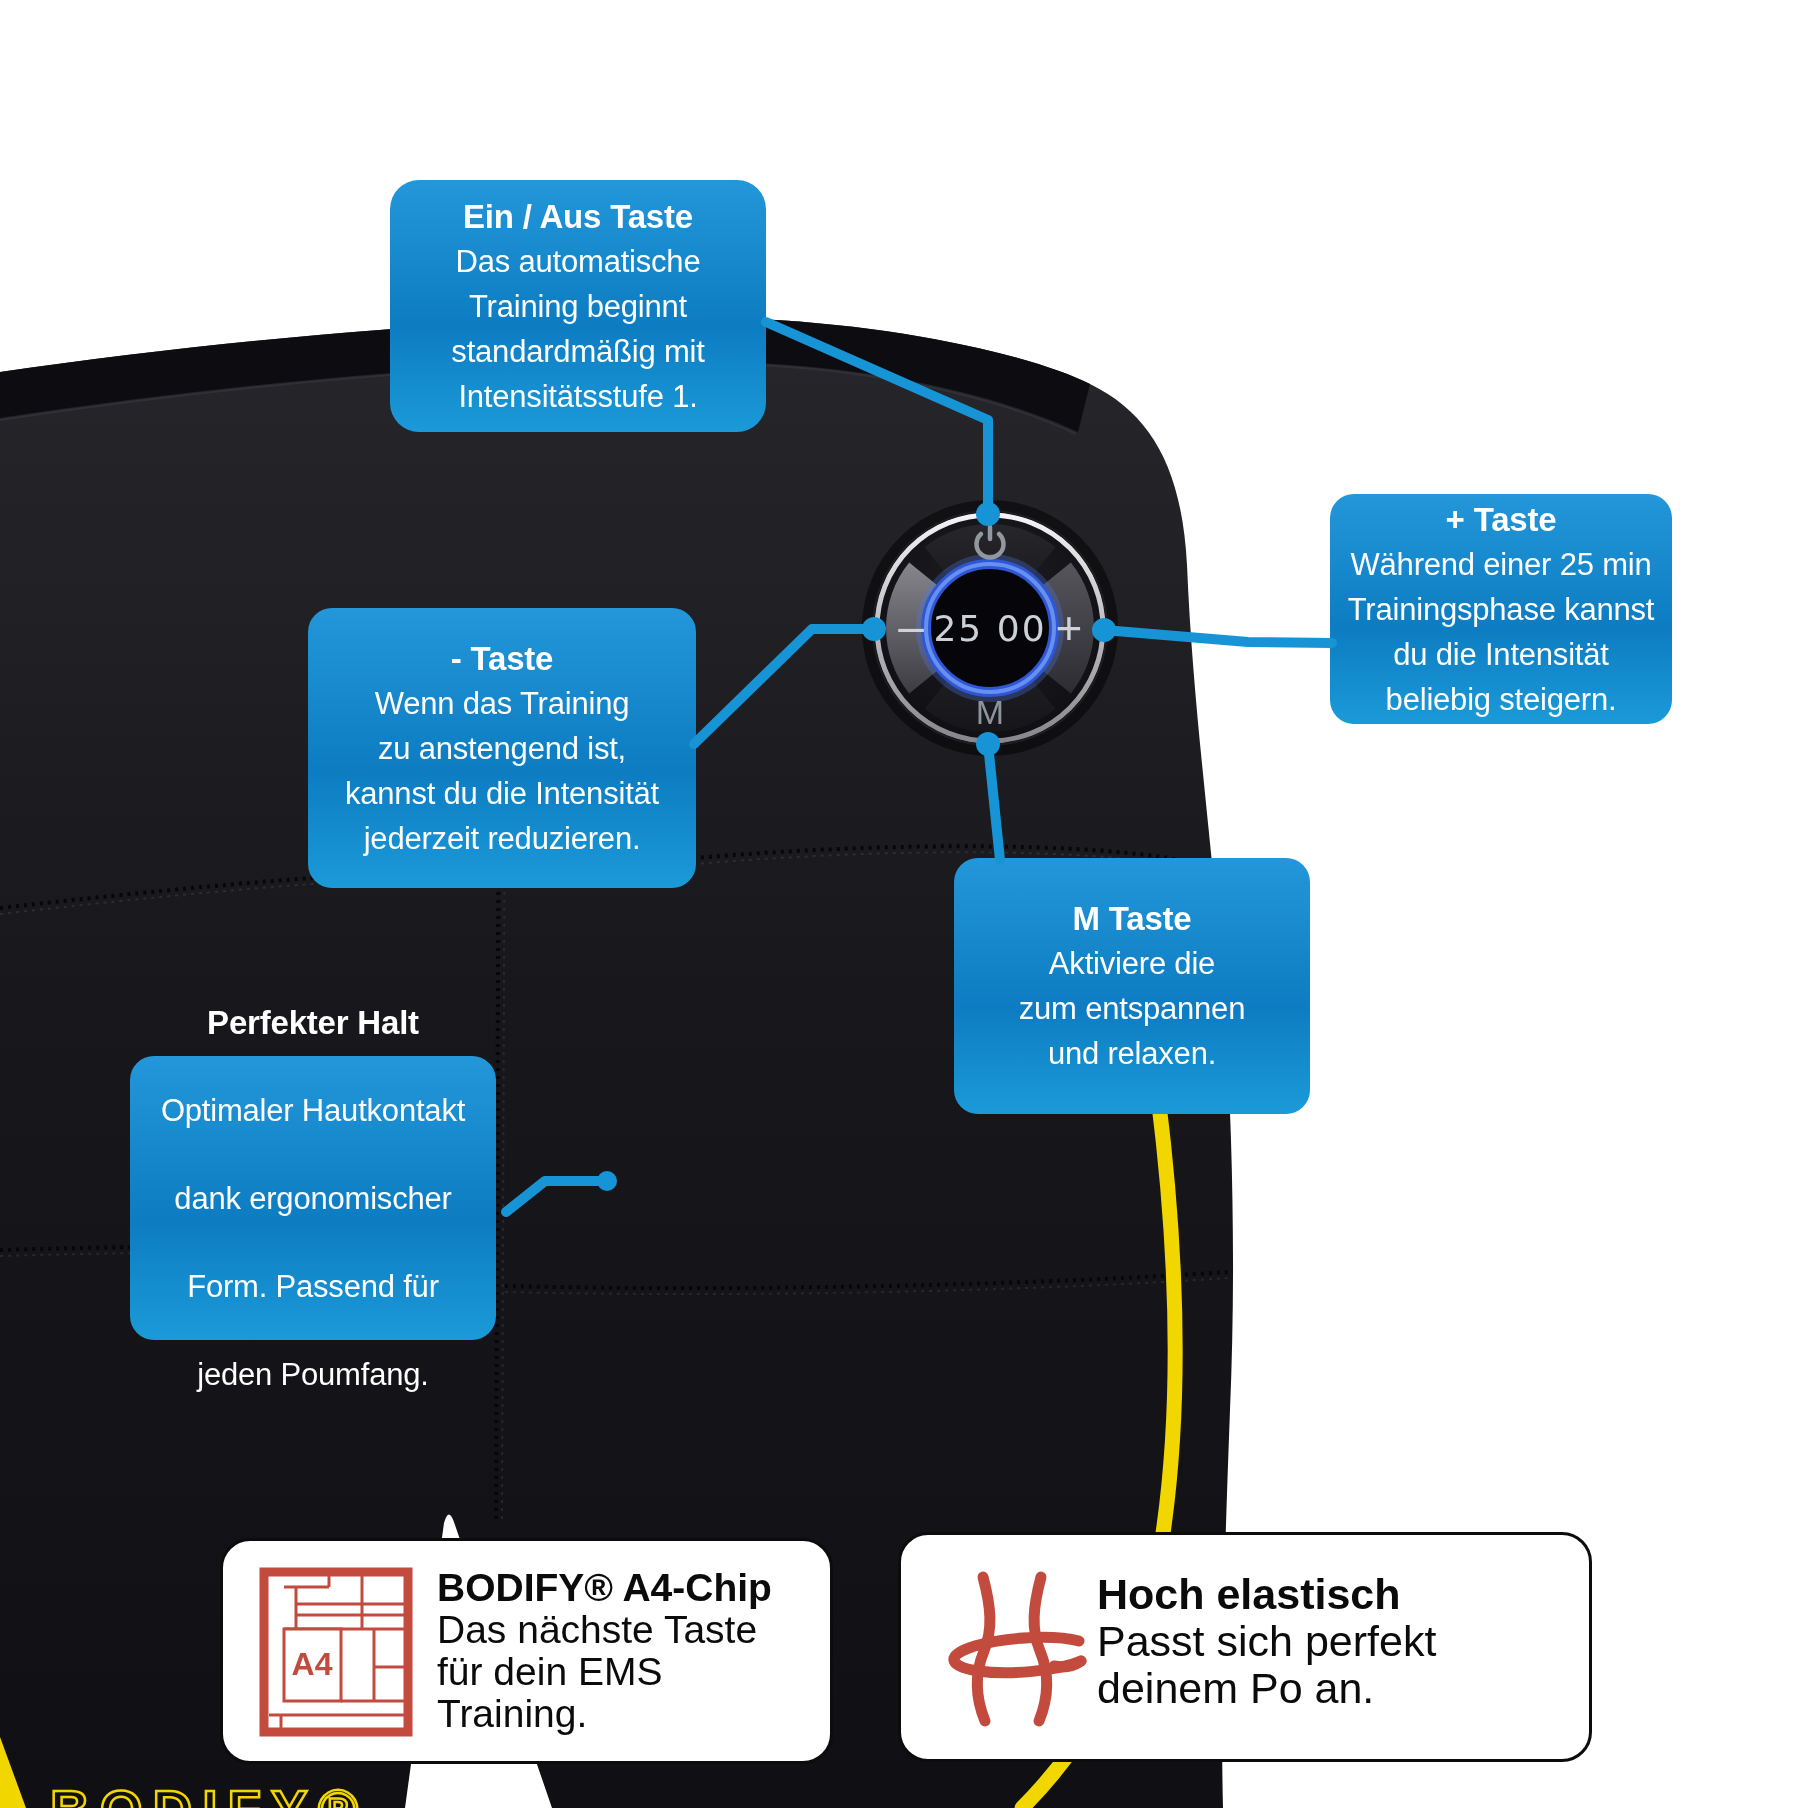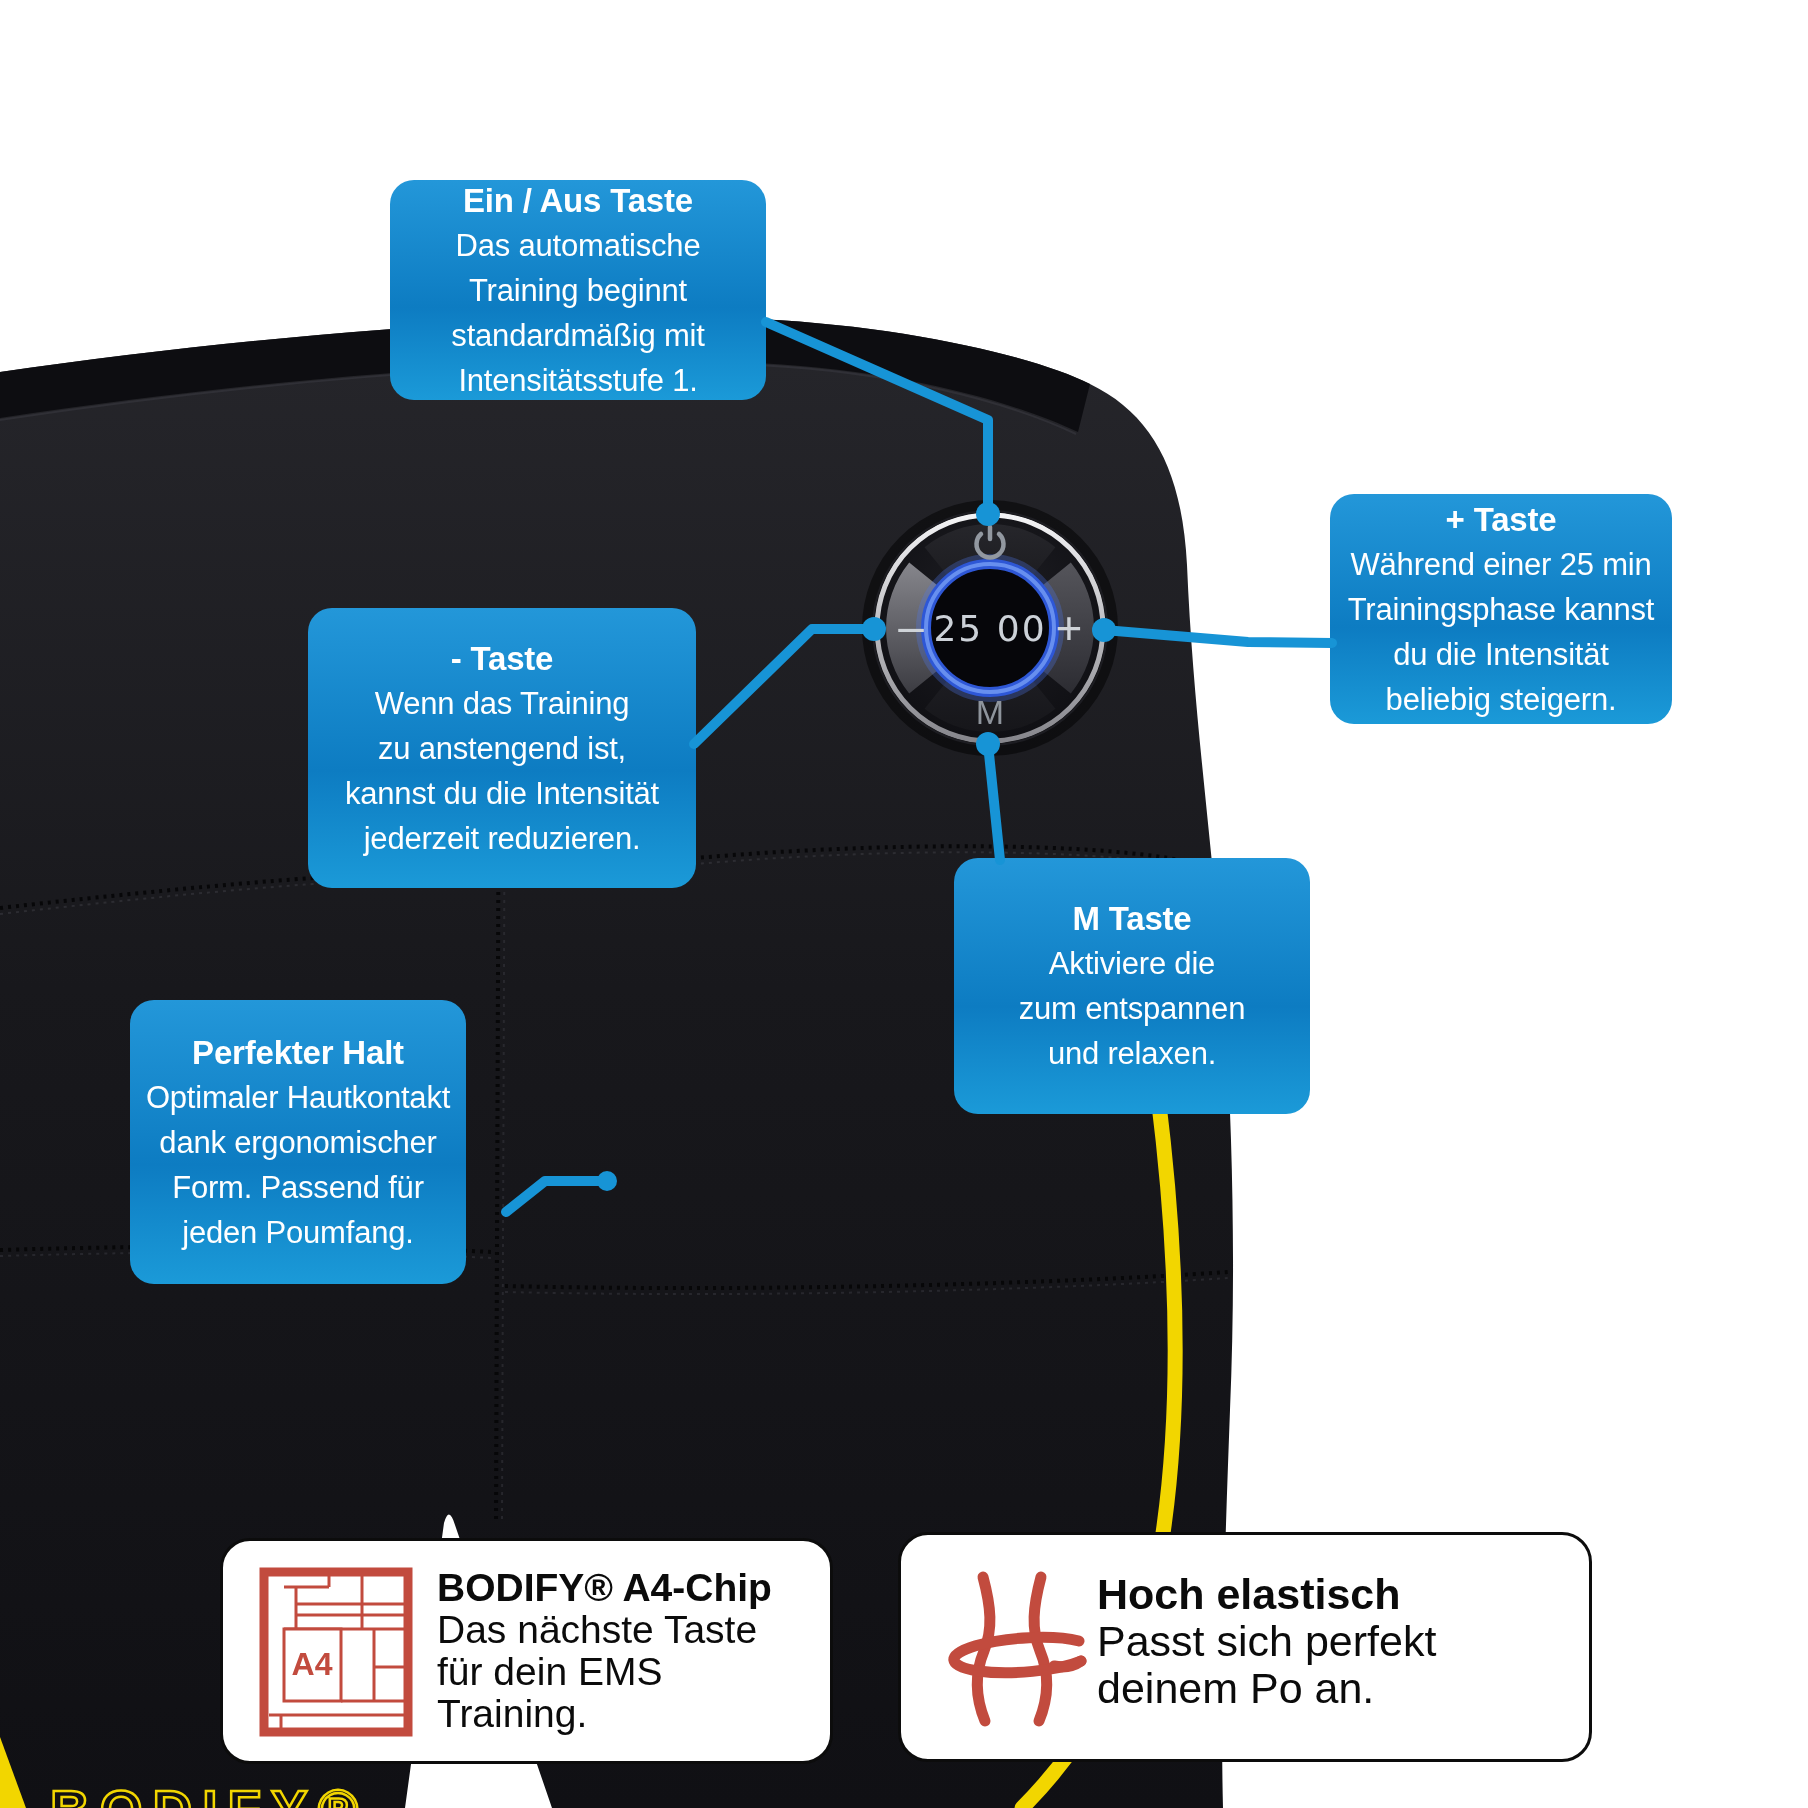--- a/index.html
+++ b/index.html
@@ -12,25 +12,25 @@
     position:absolute;
     border-radius:24px;
     background:linear-gradient(180deg,#2397d9 0%,#0d7cc2 58%,#1b9ad8 100%);
     color:#ffffff;
     display:flex; flex-direction:column; justify-content:center;
     text-align:center;
     font-size:31px; line-height:45px; letter-spacing:-0.2px;
     padding:6px 8px;
   }
   .co-title { font-weight:700; font-size:33px; }
-  .co-power { left:390px; top:180px;  width:376px; height:220px; }
+  .co-power { left:390px; top:180px;  width:376px; height:252px;border-radius:29px; }
   .co-minus { left:308px; top:608px;  width:388px; height:280px; }
   .co-plus  { left:1330px; top:494px; width:342px; height:230px; }
   .co-mode  { left:954px; top:858px;  width:356px; height:256px; }
-  .co-fit   { left:130px; top:1000px; width:336px; height:284px; }
+  .co-fit   { left:130px; top:1056px; width:366px; height:284px;gap:43px; }
 
   
   .card { position:absolute; background:#ffffff; border:3px solid #0c0c0c; border-radius:30px; }
   .card-chip    { left:220px; top:1538px; width:613px; height:226px; }
   .card-elastic { left:898px; top:1532px; width:694px; height:230px; }
   .card-icon { position:absolute; }
   .card-chip .card-icon    { left:36px; top:26px; }
   .card-elastic .card-icon { left:26px; top:28px; }
   .card-text { position:absolute; color:#0b0b0b; }
   .card-chip .card-text    { left:214px; top:26px; font-size:39px; line-height:42px; }

